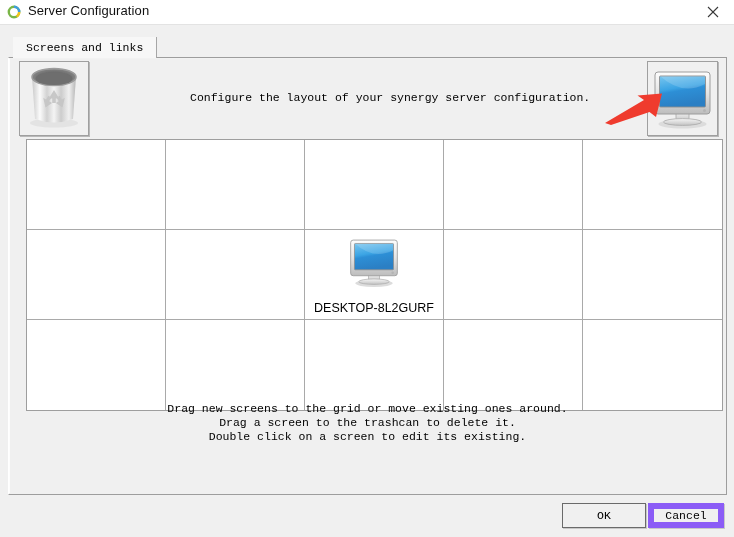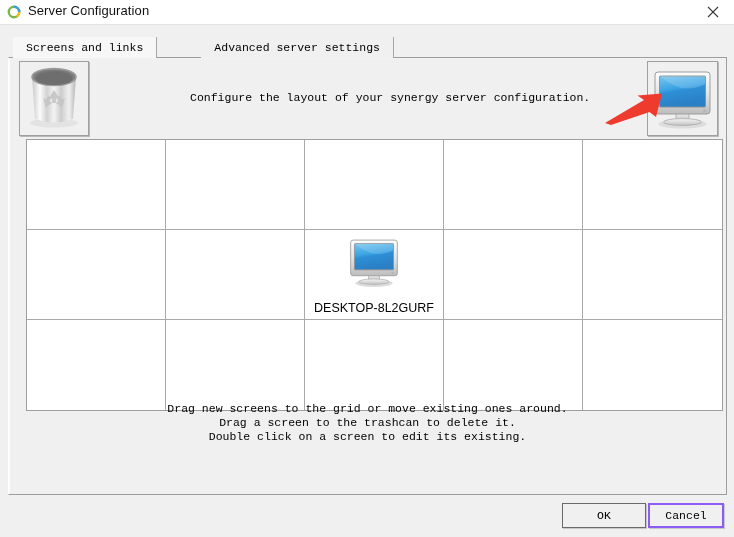--- a/index.html
+++ b/index.html
@@ -166,21 +166,21 @@
     color: #000;
   }
 
   
   .btn {
     position: absolute;
     font-family: "Liberation Mono", monospace;
     font-size: 11.5px;
     color: #000;
     background: #f0f0f0;
-    border: 2px solid #8b5cf6;
+    border: 6px solid #8b5cf6;
     box-sizing: border-box;
     display: flex; align-items: center; justify-content: center;
     cursor: pointer;
   }
   #ok-button {
     left: 562px; top: 503px; width: 84px; height: 25px;
     border: 1px solid #6a6a6a;
     box-shadow: inset 0 0 0 1px #f0f0f0, 1px 1px 0 #c8c8c8;
   }
   #cancel-button {
@@ -206,23 +206,20 @@
       <svg width="12" height="12" viewBox="0 0 12 12">
         <line x1="1" y1="1" x2="11" y2="11" stroke="#3a3a3a" stroke-width="1.1"></line>
         <line x1="11" y1="1" x2="1" y2="11" stroke="#3a3a3a" stroke-width="1.1"></line>
       </svg>
     </div>
   </div>
 
   <div class="tabstrip">
     <div class="tab selected">
       <span>Screens and links</span>
-    </div>
-    <div class="tab">
-      <span>Advanced server settings</span>
     </div>
   </div>
 
   <div class="tabpanel"></div>
 
   <div class="iconbox" id="trash-box">
     <span>
       <svg width="68" height="73" viewBox="0 0 68 73">
         <defs>
           <linearGradient id="canG" x1="0" y1="0" x2="1" y2="0">

